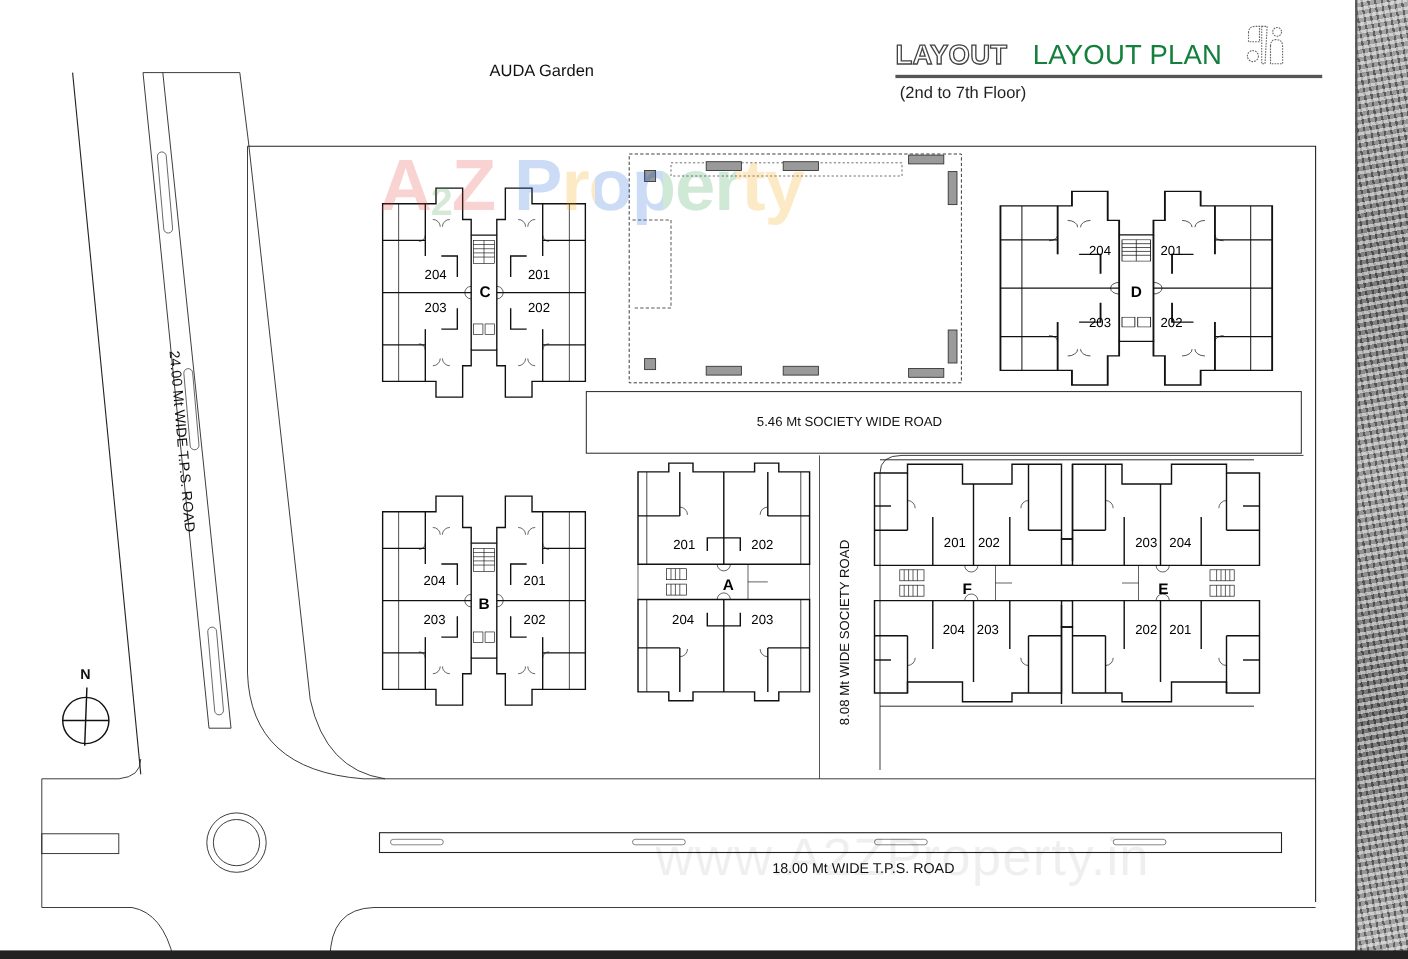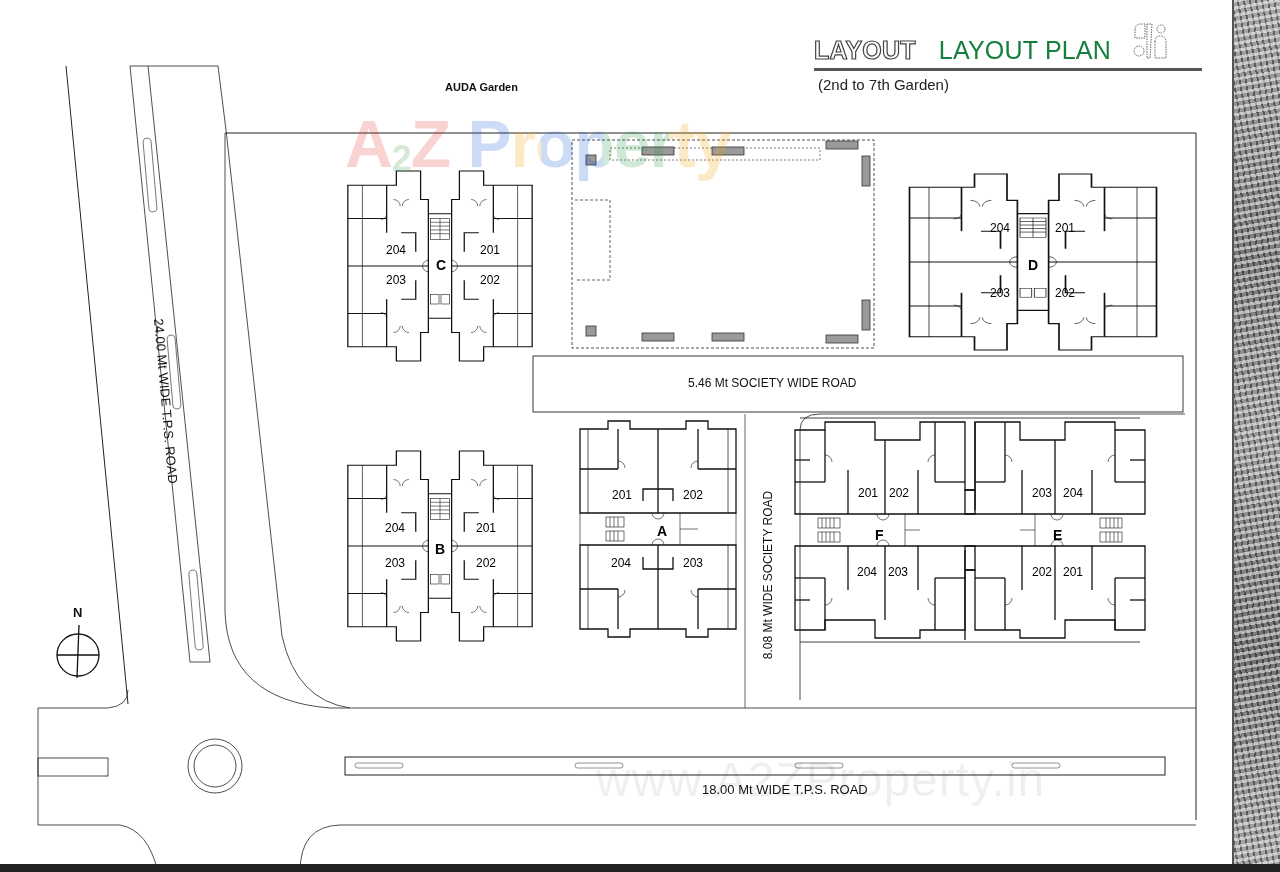--- a/index.html
+++ b/index.html
@@ -5,29 +5,29 @@
   html,body{margin:0;padding:0;}
   body{width:1280px;height:872px;background:#ffffff;position:relative;overflow:hidden;font-family:"Liberation Sans",sans-serif;color:#111;}
   #plan{position:absolute;left:0;top:0;}
   .title-wrap{position:absolute;left:814px;top:36px;width:390px;}
   .title-main{font-size:25px;letter-spacing:0.2px;white-space:nowrap;}
   .title-bold{font-weight:bold;color:#fff;-webkit-text-stroke:1.2px #444;text-shadow:0 0 0 #888;}
   .title-rest{color:#15803d;margin-left:16px;}
   .title-rule{position:absolute;left:0;top:32px;width:388px;height:3px;background:#555;}
   .title-sub{position:absolute;left:4px;top:40px;font-size:15px;color:#222;white-space:nowrap;}
   .label{position:absolute;white-space:nowrap;color:#111;}
-  .garden{left:445px;top:81px;font-size:11px;font-weight:bold;}
+  .garden{left:445px;top:56px;font-size:15px;}
   .road75{left:688px;top:376px;font-size:12px;}
   .road18{left:668px;top:782px;font-size:13px;margin-left:34px;}
   .road24{left:52px;top:415px;font-size:13px;transform:rotate(90deg);transform-origin:left top;}
   .road808{left:768px;top:575px;font-size:12px;transform:translate(-50%,-50%) rotate(-90deg);}
   .unit{position:absolute;font-size:12px;font-weight:normal;color:#000;text-align:center;}
   .tower{position:absolute;font-size:14px;font-weight:bold;color:#000;}
   .north{position:absolute;left:73px;top:605px;font-size:13px;font-weight:bold;}
-  .wm-top{position:absolute;left:345px;top:106px;font-size:66px;font-weight:bold;opacity:0.22;letter-spacing:-1px;white-space:nowrap;}
+  .wm-top{position:absolute;left:345px;top:130px;font-size:66px;font-weight:bold;opacity:0.22;letter-spacing:-1px;white-space:nowrap;}
   .wm-bottom{position:absolute;left:596px;top:752px;font-size:48px;color:#000;opacity:0.06;white-space:nowrap;letter-spacing:1px;text-align:right;}
   .edge{position:absolute;left:1232px;top:0;width:48px;height:872px;
     background:
       repeating-linear-gradient(170deg,rgba(255,255,255,0.5) 0 3px,rgba(0,0,0,0) 3px 7px),
       repeating-linear-gradient(80deg,rgba(60,60,60,0.6) 0 2px,rgba(200,200,200,0.3) 2px 6px),
       linear-gradient(180deg,#9a9a9a,#5a5a5a 30%,#8a8a8a 50%,#4e4e4e 75%,#9c9c9c);}
   .edge-line{position:absolute;left:1232px;top:0;width:2px;height:872px;background:#555;}
   .bottom-strip{position:absolute;left:0;top:864px;width:1280px;height:8px;background:#222;}
 </style>
 </head>
@@ -261,21 +261,21 @@
 <div class="wm-top">
   <span style="color:#e53935">A</span><span style="color:#43a047;font-size:36px;vertical-align:-4px">2</span><span style="color:#e53935">Z</span>&nbsp;<span style="color:#1e63d8">P</span><span style="background:linear-gradient(90deg,#f4a300 0%,#f4a300 14%,#1e63d8 14%,#1e63d8 42%,#2e9e48 42%,#2e9e48 72%,#f4a300 72%);-webkit-background-clip:text;color:transparent;">roperty</span>
 </div>
 <div class="wm-bottom">www.A2ZProperty.in</div>
 
 <div class="title-wrap">
   <div class="title-main">
     <span class="title-bold">LAYOUT</span><span class="title-rest"> LAYOUT PLAN</span>
   </div>
   <div class="title-rule"></div>
-  <div class="title-sub">(2nd to 7th Garden)</div>
+  <div class="title-sub">(2nd to 7th Floor)</div>
 </div>
 
 <div class="label garden">AUDA Garden</div>
 <div class="label road75">5.46 Mt SOCIETY WIDE ROAD</div>
 <div class="label road18">18.00 Mt WIDE T.P.S. ROAD</div>
 <div class="label road24" style="left:166px;top:318px;transform:rotate(85deg);transform-origin:left top;"><span>24.00 Mt WIDE T.P.S. ROAD</span></div>
 <div class="label road808">8.08 Mt WIDE SOCIETY  ROAD</div>
 <div class="north">N</div>
 
 <div class="unit" style="left:386px;top:243px">204</div>

